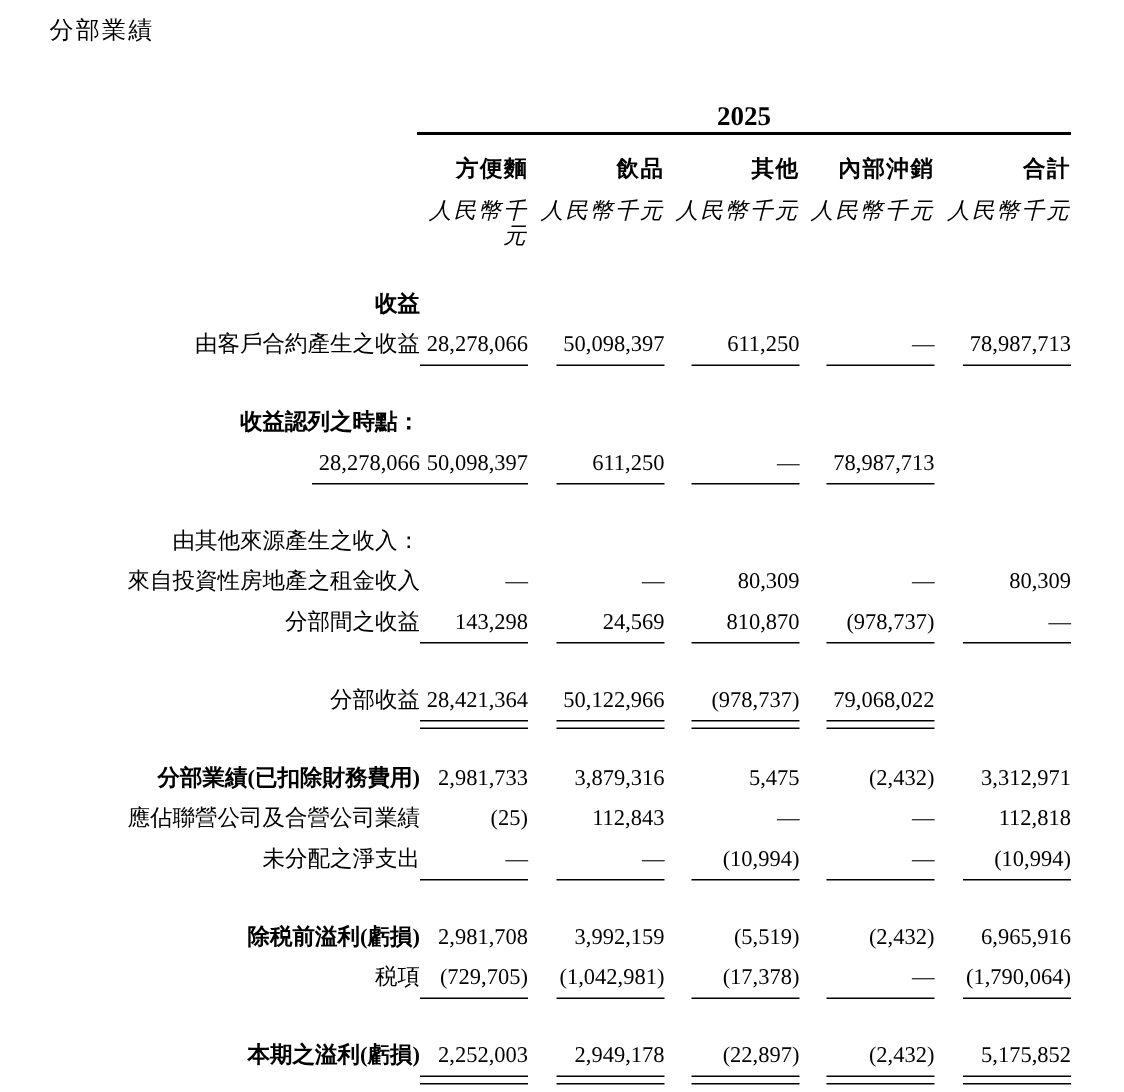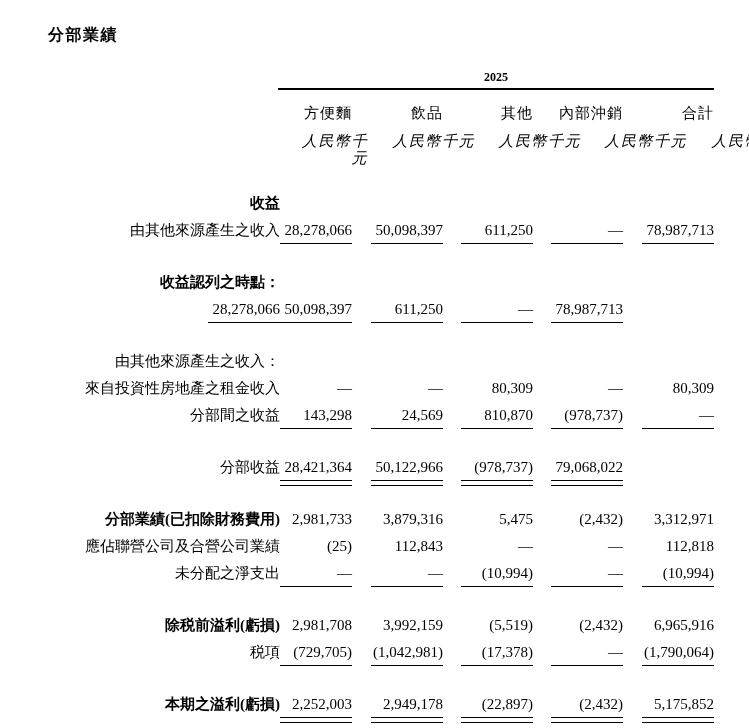--- a/index.html
+++ b/index.html
@@ -9,64 +9,63 @@
     height: 728px;
     background: #ffffff;
     color: #000000;
     font-family: "Liberation Serif", serif;
     overflow: hidden;
   }
   .title {
     position: absolute;
     left: 33px;
     top: 10px;
-    margin: 15px;
+    margin: 0;
     font-size: 16px;
-    font-weight: bold;
+    font-weight: normal;
     letter-spacing: 1.5px;
     font-family: "Liberation Serif", serif;
   }
   .table {
     position: absolute;
     left: 33px;
     top: 0;
     width: 681px;
   }
   .year-row {
     margin-top: 68px;
     margin-left: 245px;
     width: 436px;
     text-align: center;
     line-height: 18px;
-    font-size: 12px;
+    font-size: 18px;
     font-weight: bold;
     border-bottom: 2px solid #000;
     padding-bottom: 2px;
     box-sizing: border-box;
   }
   .row {
     display: grid;
     grid-template-columns: 247px 72px 91px 90px 90px 91px;
     min-height: 27px;
     align-items: start;
   }
   .header-row {
     margin-top: 15px;
     min-height: 17px;
-    font-weight: normal;
+    font-weight: bold;
     font-size: 15px;
     letter-spacing: 1px;
   }
   .currency-row {
     margin-top: 11px;
     min-height: 17px;
     font-size: 13px;
     font-style: italic;
     letter-spacing: 1.5px;
-    gap: 16px;
   }
   .data-rows { margin-top: 28px; }
   .row.gap { margin-top: 25px; }
   .cell {
     text-align: right;
     line-height: 17px;
     font-size: 15px;
   }
   .cell.label {
     text-align: right;
@@ -115,21 +114,21 @@
     <div class="data-rows" id="rows">
         <div class="row bold">
     <div class="cell label">收益</div>
   <div class="cell num"></div>
           <div class="cell num"></div>
           <div class="cell num"></div>
           <div class="cell num"></div>
           <div class="cell num"></div>
         </div>
         <div class="row">
-    <div class="cell label">由其他來源產生之收入</div>
+    <div class="cell label">由客戶合約產生之收益</div>
   <div class="cell num"><span class="val">28,278,066</span><i class="rule single"></i></div>
           <div class="cell num"><span class="val">50,098,397</span><i class="rule single"></i></div>
           <div class="cell num"><span class="val">611,250</span><i class="rule single"></i></div>
           <div class="cell num"><span class="val">—</span><i class="rule single"></i></div>
           <div class="cell num"><span class="val">78,987,713</span><i class="rule single"></i></div>
         </div>
         <div class="row bold gap">
     <div class="cell label">收益認列之時點：</div>
   <div class="cell num"></div>
           <div class="cell num"></div>

